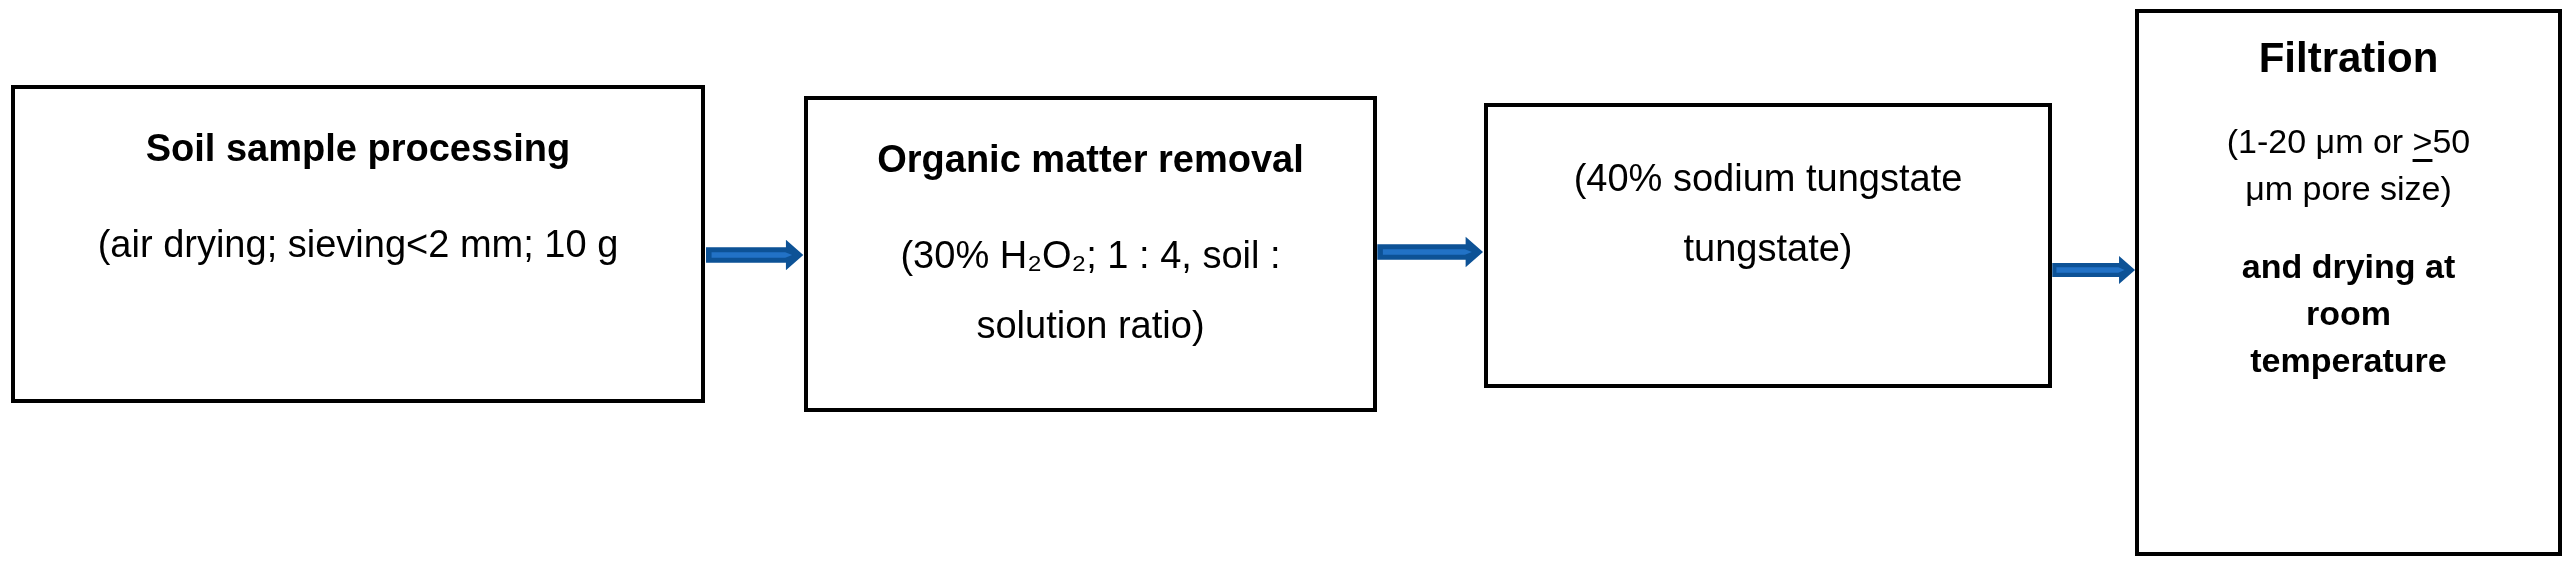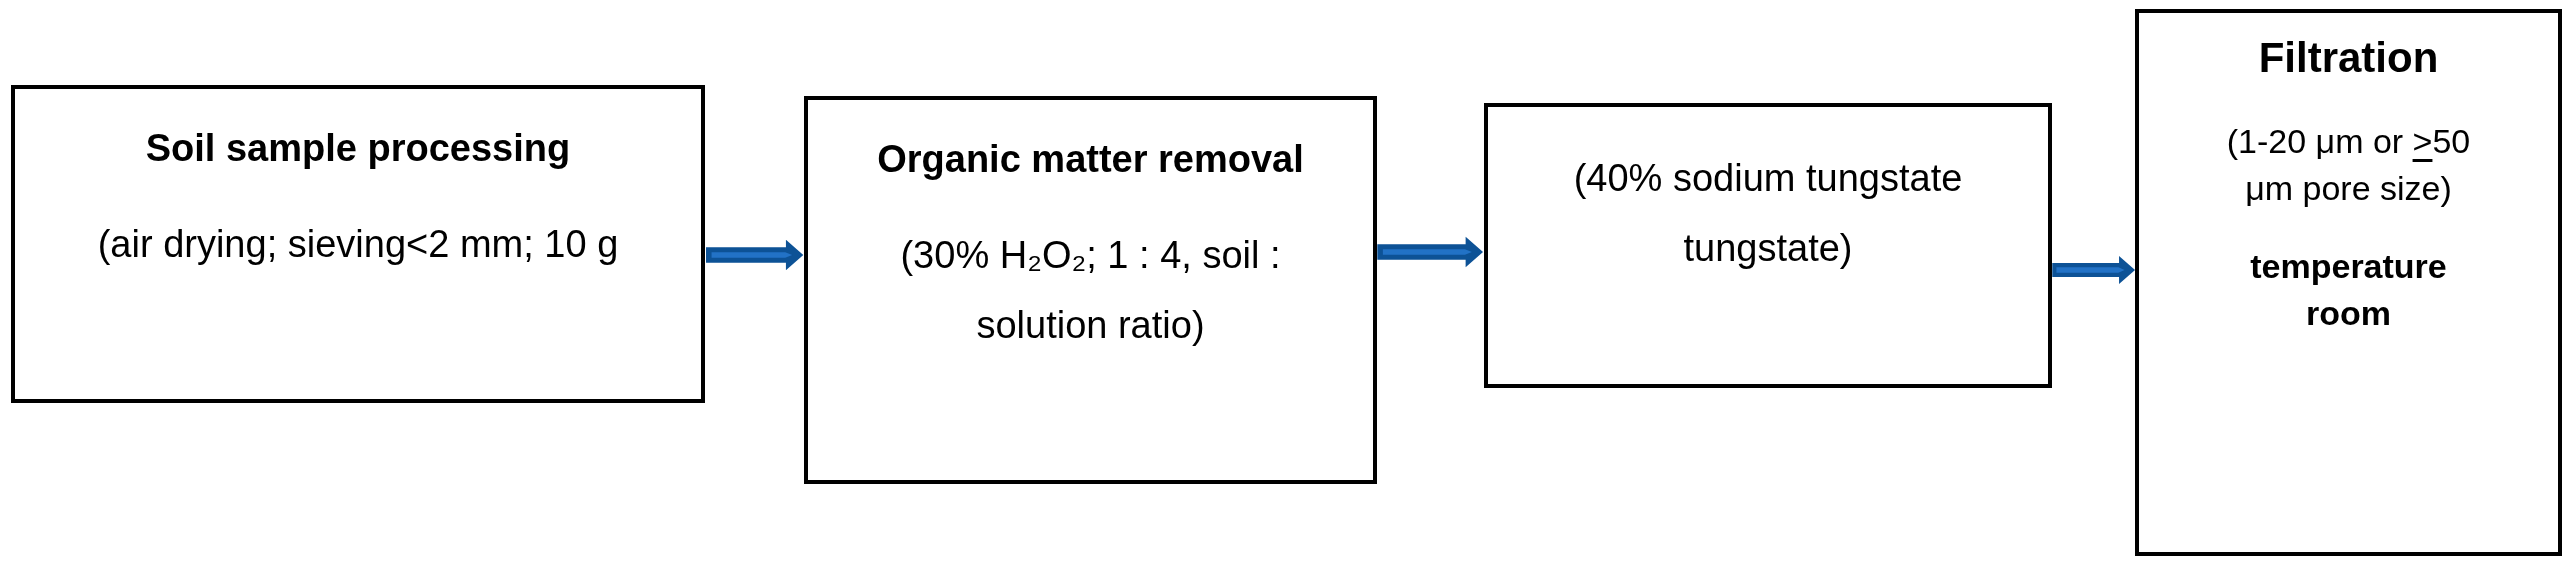--- a/index.html
+++ b/index.html
@@ -62,21 +62,21 @@
   }
   .box-last .box-footer .line {
     font-weight: bold;
   }
   .underline-ge {
     text-decoration: underline;
     text-decoration-thickness: 2.8px;
     text-underline-offset: 6.3px;
   }
   #box1 { left: 11px;   top: 85px; width: 694px; height: 318px; }
-  #box2 { left: 804px; top: 96px; width: 573px; height: 388px; }
+  #box2 { left: 804px; top: 96px; width: 573px; height: 316px; }
   #box3 { left: 1484px; top: 103px; width: 568px; height: 285px; }
   #box4 { left: 2135px; top: 9px;  width: 427px; height: 547px; }
   .arrow {
     position: absolute;
     display: block;
   }
   #arrow1 { left: 706px; top: 239px; }
   #arrow2 { left: 1377px; top: 236px; }
   #arrow3 { left: 2052px; top: 254px; }
 </style>
@@ -122,19 +122,20 @@
     <polygon points="6,19 95,19 104,23 95,27 6,27" fill="#2272c6"></polygon>
   </svg>
 
   <div class="flow-box box-last" id="box4">
     <div class="box-title">Filtration</div>
     <div class="box-body">
       <div class="line"><span>(1-20 μm or </span><span class="underline-ge">&gt;</span><span>50</span></div>
       <div class="line">μm pore size)</div>
     </div>
     <div class="box-footer">
+      <div class="line">and drying at</div>
+      <div class="line">room</div>
       <div class="line">temperature</div>
-      <div class="line">room</div>
     </div>
   </div>
 
 </div>
 
 
 </body></html>

